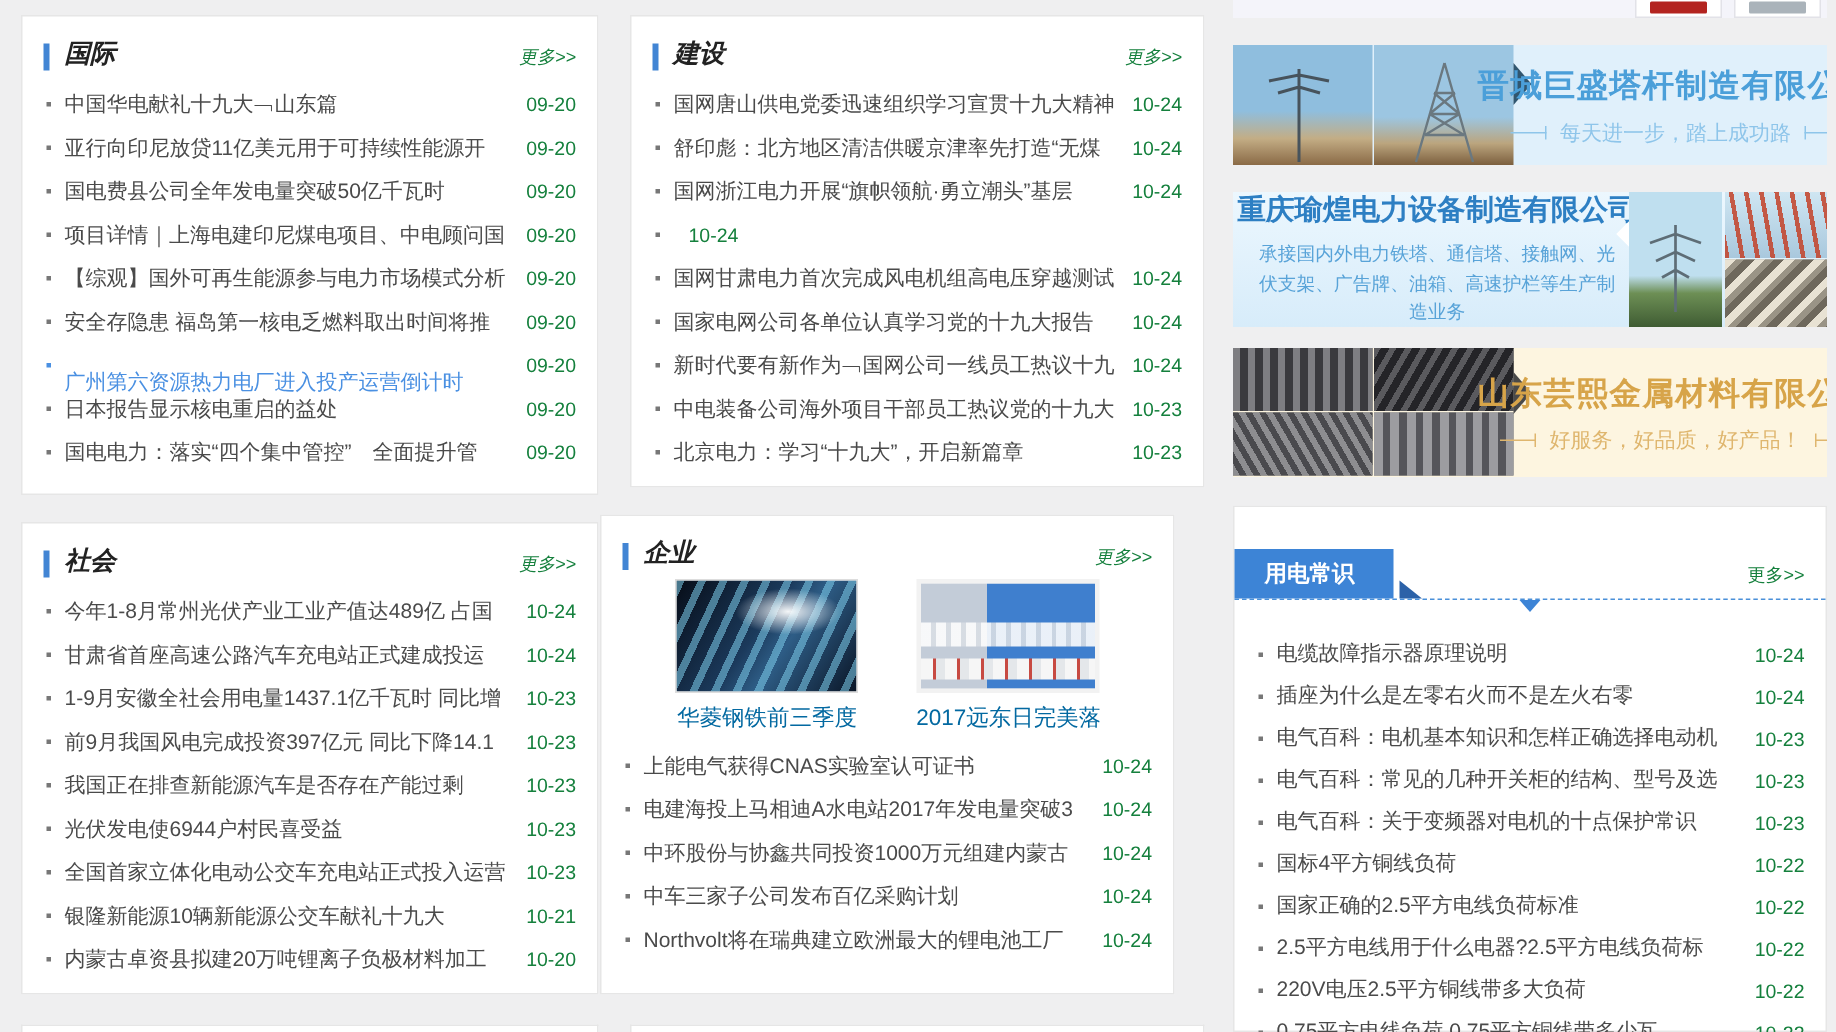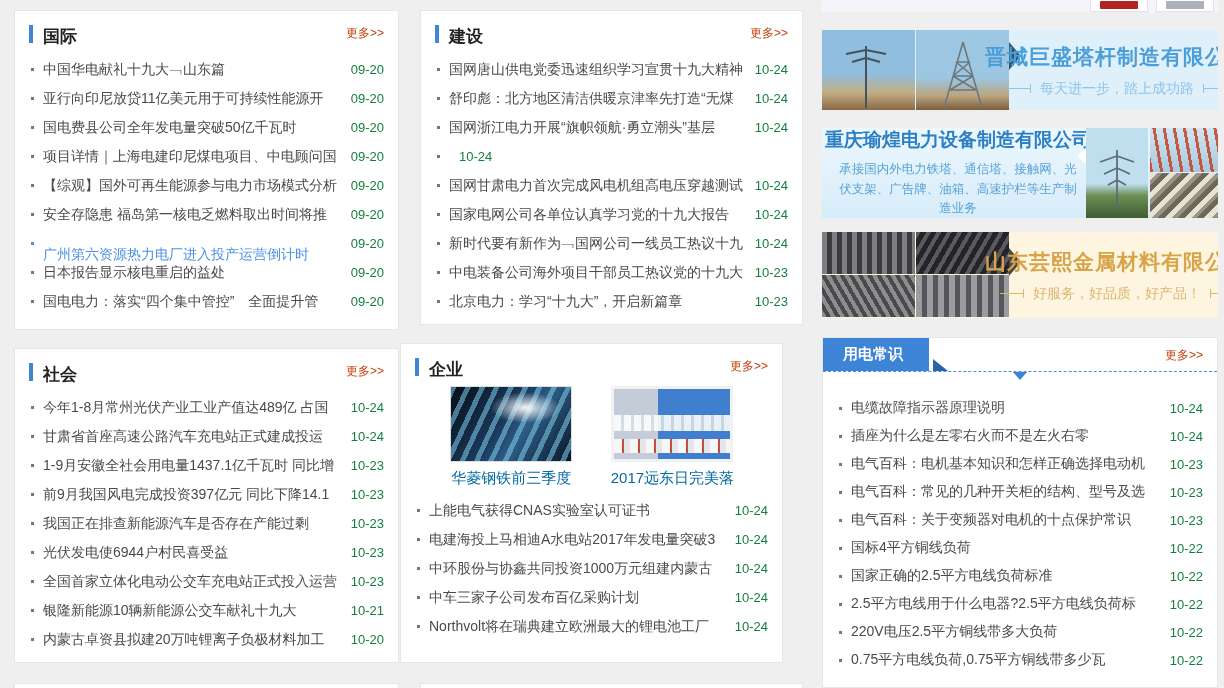--- a/index.html
+++ b/index.html
@@ -1,24 +1,24 @@
 <!DOCTYPE html>
 <html><head>
 <meta charset="utf-8">
 <style>
   * { margin:0; padding:0; box-sizing:border-box; }
   html,body { background:#efeff0; font-family:"Liberation Sans","DejaVu Sans",sans-serif; }
   #stage { position:relative; width:1224px; height:688px; background:#efeff0; overflow:hidden; }
 
   
   .panel { position:absolute; background:#fff; border:1px solid #e6e6e6; }
-  .panel-header { display:flex; align-items:flex-start; padding:14px 14px 0 14px; height:36px; }
+  .panel-header { display:flex; align-items:flex-end; padding:14px 14px 0 14px; height:36px;font-style:italic; }
   .accent-bar { width:4px; height:18px; background:#4285d4; margin-right:10px; }
   .panel-title { font-size:17px; font-weight:bold; color:#222; }
-  .more-link { margin-left:auto; font-size:12px; color:#c2410c; text-decoration:none; cursor:pointer; }
+  .more-link { margin-left:auto; font-size:12px; color:#15803d; text-decoration:none; cursor:pointer; }
   .news-list { list-style:none; margin-top:8px; padding:0 14px 0 16px; }
   .news-item { display:flex; align-items:center; height:29px; cursor:pointer; }
   .k-item { height:28px; }
   .dot { flex:0 0 auto; width:3px; height:3px; background:#777; margin-right:9px; }
   .nt { flex:1 1 auto; font-size:14px; color:#4a4a4a; white-space:nowrap; overflow:hidden; }
   .nd { flex:0 0 auto; margin-left:10px; font-size:13px; color:#15803d; }
   .news-item.hl .nt { color:#4a90e2;margin-top:22px; }
   .news-item.hl .dot { background:#4a90e2; }
 
   
@@ -76,21 +76,21 @@
   .diamond { position:absolute; left:258px; top:22px; width:12px; height:12px; background:#fff; transform:rotate(45deg); }
 
   .pipe-photo { position:absolute; width:93px; height:42px; overflow:hidden; }
   .pipe1 { left:0; top:0; background:repeating-linear-gradient(90deg,#7e7e82 0 5px,#3a3a3e 5px 10px), #444; }
   .pipe2 { left:94px; top:0; background:repeating-linear-gradient(120deg,#5a5a5e 0 4px,#242428 4px 9px), #333; }
   .pipe3 { left:0; top:43px; background:repeating-linear-gradient(60deg,#8d8d90 0 4px,#4a4a4e 4px 8px), #555; }
   .pipe4 { left:94px; top:43px; background:repeating-linear-gradient(90deg,#9c9ca0 0 6px,#55555a 6px 11px), #666; }
 
   
   #p-know { left:822px; top:337px; width:396px; height:351px; }
-  .know-header { position:relative; height:46px; }
+  .know-header { position:relative; height:46px;margin-top:28px; }
   .know-tab { position:absolute; left:0; top:0; height:33px; padding:0 26px 0 20px; background:#3d84d6; color:#fff;
       font-size:15px; font-weight:bold; display:flex; align-items:center; }
   .know-fold { position:absolute; left:110px; top:21px; width:0; height:0; border-bottom:12px solid #2c62a8; border-right:15px solid transparent; }
   .know-dash { position:absolute; left:0; right:0; top:33px; border-top:1px dashed #4a90d9; }
   .know-arrow { position:absolute; left:50%; top:34px; margin-left:-7px; width:0; height:0;
       border-left:7px solid transparent; border-right:7px solid transparent; border-top:8px solid #3d84d6; }
   .know-more { position:absolute; right:14px; top:9px; }
   #p-know .news-list { margin-top:10px; }
 
   .bottom-strip { position:absolute; height:5px; background:#fff; border:1px solid #e6e6e6; border-bottom:none; }

